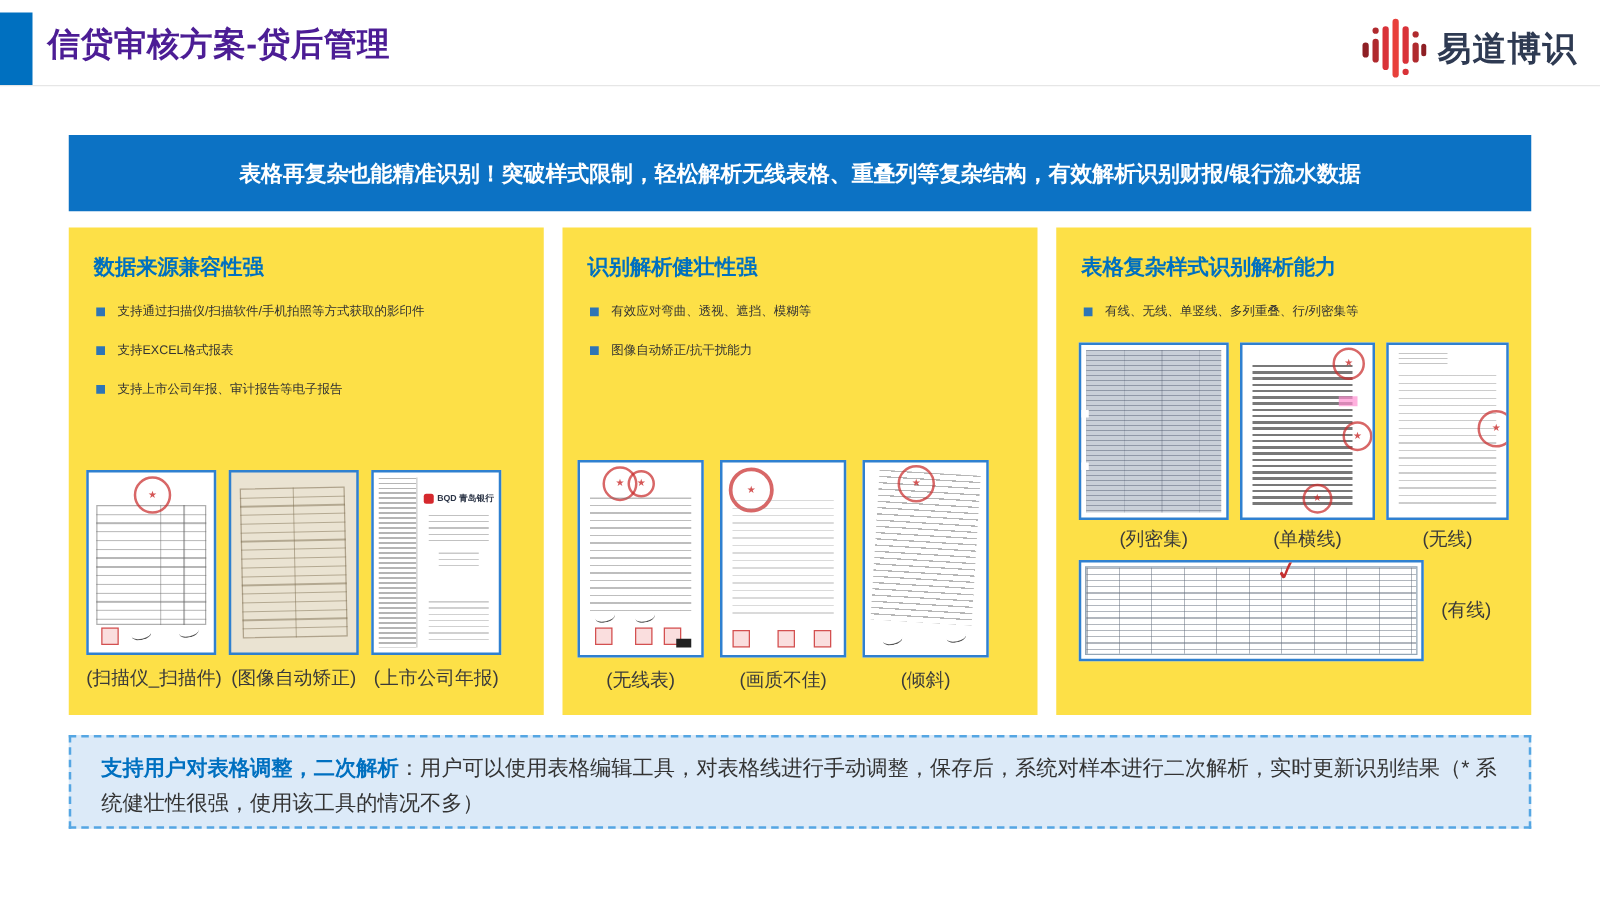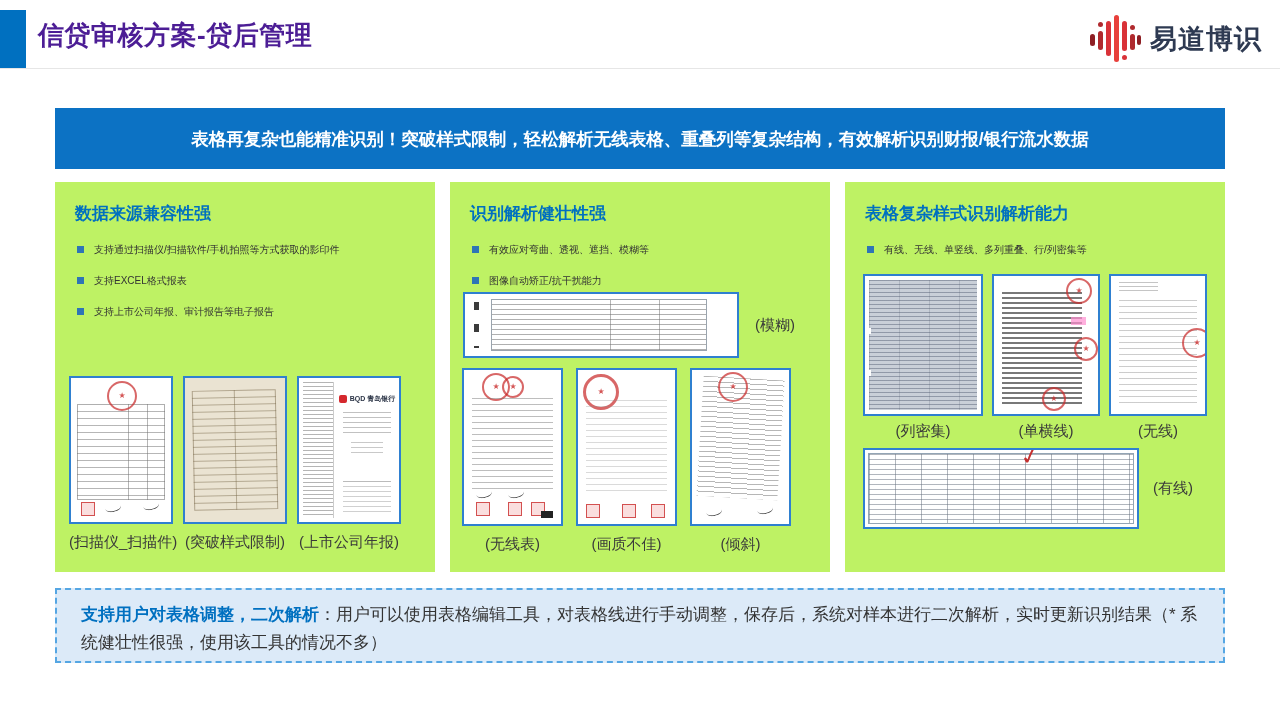--- a/index.html
+++ b/index.html
@@ -12,21 +12,21 @@
   .page-title{left:38px;top:18px;font-size:26px;font-weight:bold;color:#4c1d95;letter-spacing:.5px;}
   .header-divider{left:0;right:0;top:68px;height:1px;background:#E6E6E6;}
   .logo{right:18px;top:13px;display:flex;align-items:center;gap:10px;}
   .logo-text{font-size:27px;font-weight:700;color:#2E3A52;letter-spacing:1px;}
 
   
   .banner{left:55px;top:108px;width:1170px;height:61px;background:#0C72C4;color:#fff;
     font-size:17.5px;font-weight:bold;display:flex;align-items:center;justify-content:center;}
 
   
-  .panel{top:182px;width:380px;height:390px;background:#bef264;}
+  .panel{top:182px;width:380px;height:390px;background:#fde047;}
   .p1{left:55px}.p2{left:450px}.p3{left:845px}
   .panel-title{margin:20px 20px 0;font-size:17px;font-weight:bold;color:#0070C0;}
   .bullets{margin:9px 16px 0 22px;padding:0;list-style:none;}
   .bullets li{display:flex;font-size:10px;color:#333;line-height:31px;}
   .bq{width:7px;height:7px;background:#2E75B6;margin:12px 10px 0 0;flex:none;}
 
   figure{margin:0;text-align:center;flex:none;}
   figcaption{margin-top:9px;font-size:15px;color:#3A3A3A;white-space:nowrap;}
   .thumbrow1{left:14px;top:194px;display:flex;gap:10px;}
   .thumbrow1 figure{width:104px;}
@@ -185,21 +185,21 @@
           <span class="sqstamp" style="left:10px;bottom:6px"></span>
           <span class="sig" style="left:34px;bottom:10px"></span>
           <span class="sig" style="right:12px;bottom:12px"></span>
         </div>
         <figcaption>(扫描仪_扫描件)</figcaption>
       </figure>
       <figure>
         <div class="doc v-photo">
           <span class="tbl"></span>
         </div>
-        <figcaption>(突破样式限制)</figcaption>
+        <figcaption>(图像自动矫正)</figcaption>
       </figure>
       <figure>
         <div class="doc v-report">
           <span class="rp-left"></span>
           <span class="rp-brand">
               <i class="rp-q"></i>
               <em>BQD 青岛银行</em>
             </span>
           <span class="rp-b1"></span>
           <span class="rp-b2"></span>
@@ -215,27 +215,20 @@
     <ul class="bullets">
       <li>
           <span class="bq"></span>
           <span>有效应对弯曲、透视、遮挡、模糊等</span>
         </li>
       <li>
           <span class="bq"></span>
           <span>图像自动矫正/抗干扰能力</span>
         </li>
     </ul>
-    <div class="abs widerow2">
-      <div class="doc v-wblur">
-        <span class="binder"></span>
-        <span class="tbl"></span>
-      </div>
-      <span class="wcap">(模糊)</span>
-    </div>
     <div class="abs thumbrow2">
       <figure>
         <div class="doc v-wtab">
           <span class="ring" style="left:18px;top:3px;width:24px;height:24px"></span>
           <span class="ring" style="left:38px;top:6px;width:18px;height:18px"></span>
           <span class="tbl"></span>
           <span class="sig" style="left:12px;bottom:26px"></span>
           <span class="sig" style="left:44px;bottom:26px"></span>
           <span class="sqstamp" style="left:12px;bottom:8px"></span>
           <span class="sqstamp" style="left:44px;bottom:8px"></span>

